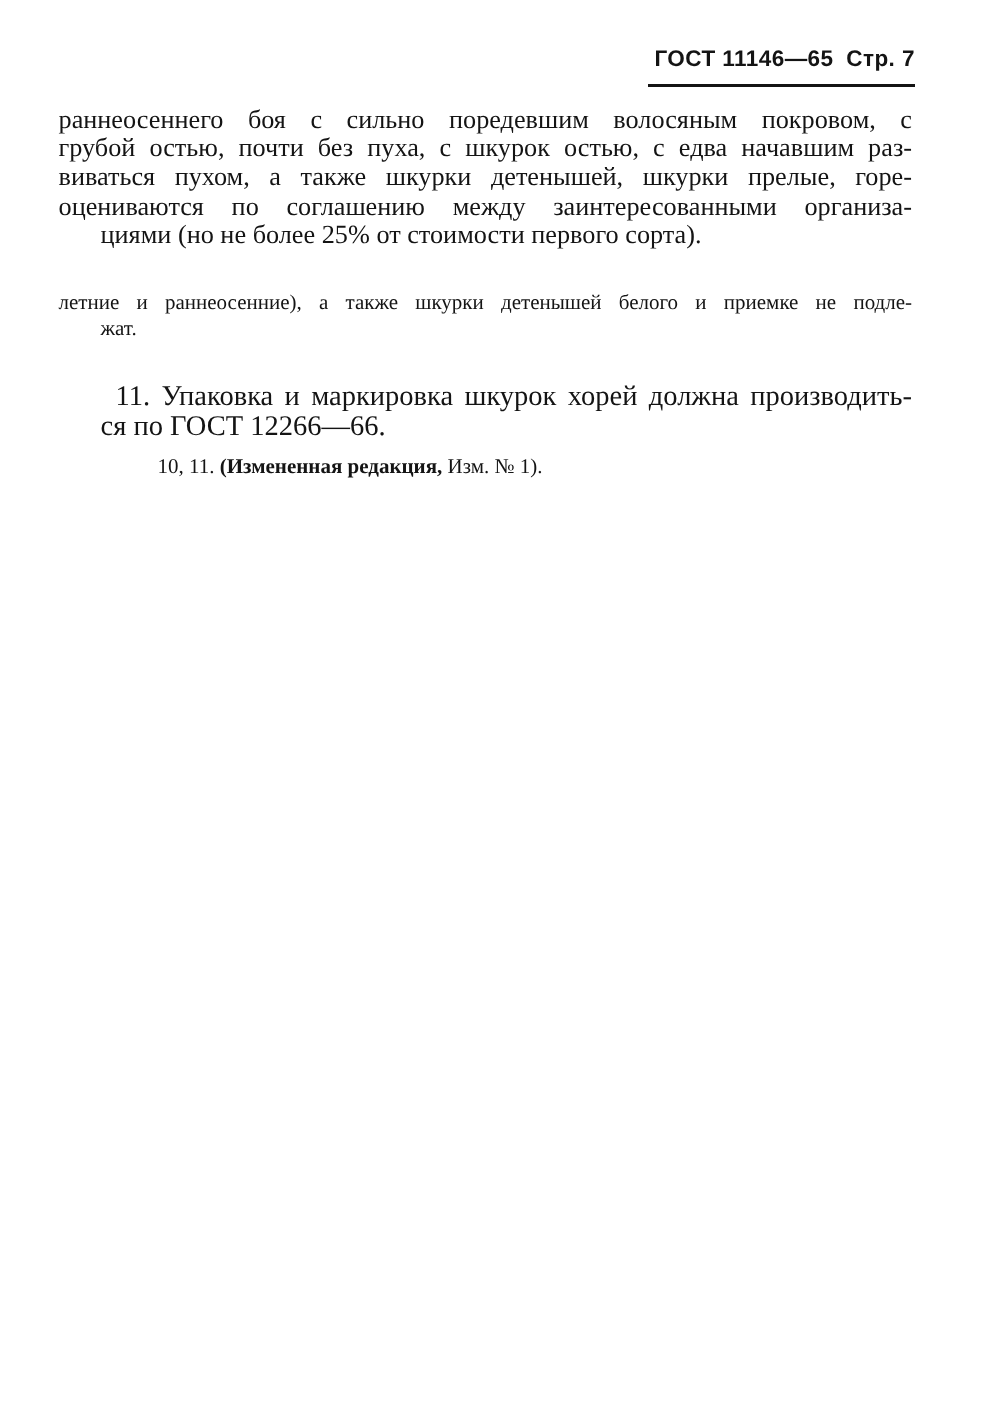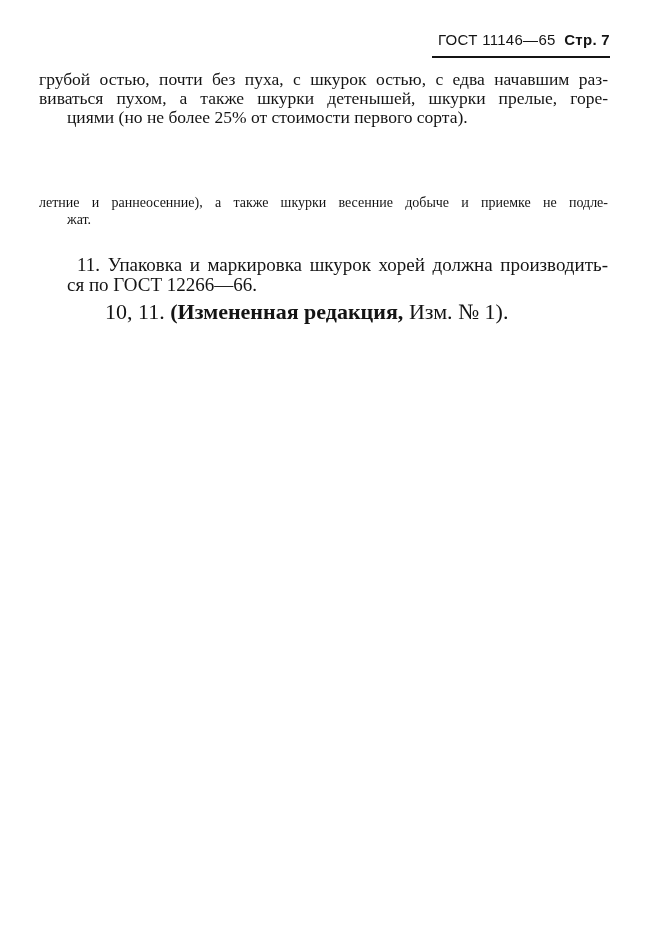--- a/index.html
+++ b/index.html
@@ -28,21 +28,21 @@
       line-height: 20px;
     }
     .page-header .rule {
       position: absolute;
       left: 12px;
       right: 0;
       top: 26px;
       height: 2px;
       background: #141414;
     }
-    .header-code { font-weight: normal; }
+    .header-code { font-weight: bold; }
     .header-page { font-weight: bold; margin-left: 4px; }
     .block {
       position: absolute;
       left: 39px;
       width: 569px;
     }
     .para-main {
       top: 70px;
       font-size: 17.5px;
       line-height: 19.2px;
@@ -65,42 +65,44 @@
       line-height: 17px;
     }
     .spaced { letter-spacing: 3.2px; }
     .item11 {
       top: 255px;
       font-size: 19px;
       line-height: 19.5px;
     }
     .revision {
       top: 302px;
-      font-size: 22px;
+      font-size: 14px;
       line-height: 19.5px;
     }
     .bold { font-weight: bold; }
   </style>
 </head>
 <body>
 
 <div class="page-header">
   <span class="header-code">ГОСТ 11146—65</span>
   <span class="header-page">Стр. 7</span>
   <div class="rule"></div>
 </div>
 
 <div class="block para-main">
+  <span class="line">раннеосеннего боя с сильно поредевшим волосяным покровом, с</span>
   <span class="line">грубой остью, почти без пуха, с шкурок остью, с едва начавшим раз-</span>
   <span class="line">виваться пухом, а также шкурки детенышей, шкурки прелые, горе-</span>
+  <span class="line">оцениваются по соглашению между заинтересованными организа-</span>
   <span class="line last">циями (но не более 25% от стоимости первого сорта).</span>
 </div>
 
 <div class="block note">
-  <span class="line">летние и раннеосенние), а также шкурки весенние добыче и приемке не подле-</span>
+  <span class="line">летние и раннеосенние), а также шкурки детенышей белого и приемке не подле-</span>
   <span class="line last">жат.</span>
 </div>
 
 <div class="block item11">
   <span class="line indent">11. Упаковка и маркировка шкурок хорей должна производить-</span>
   <span class="line last">ся по ГОСТ 12266—66.</span>
 </div>
 
 <div class="block revision">
   <span class="line last indent"><span>10, 11. </span><span class="bold">(Измененная редакция,</span><span> Изм. № 1).</span></span>

